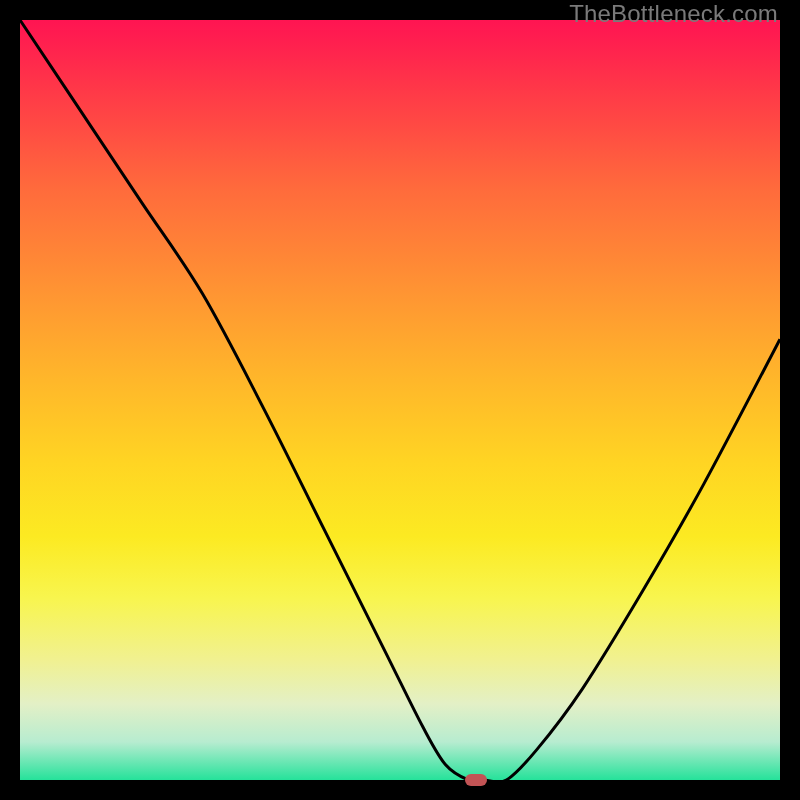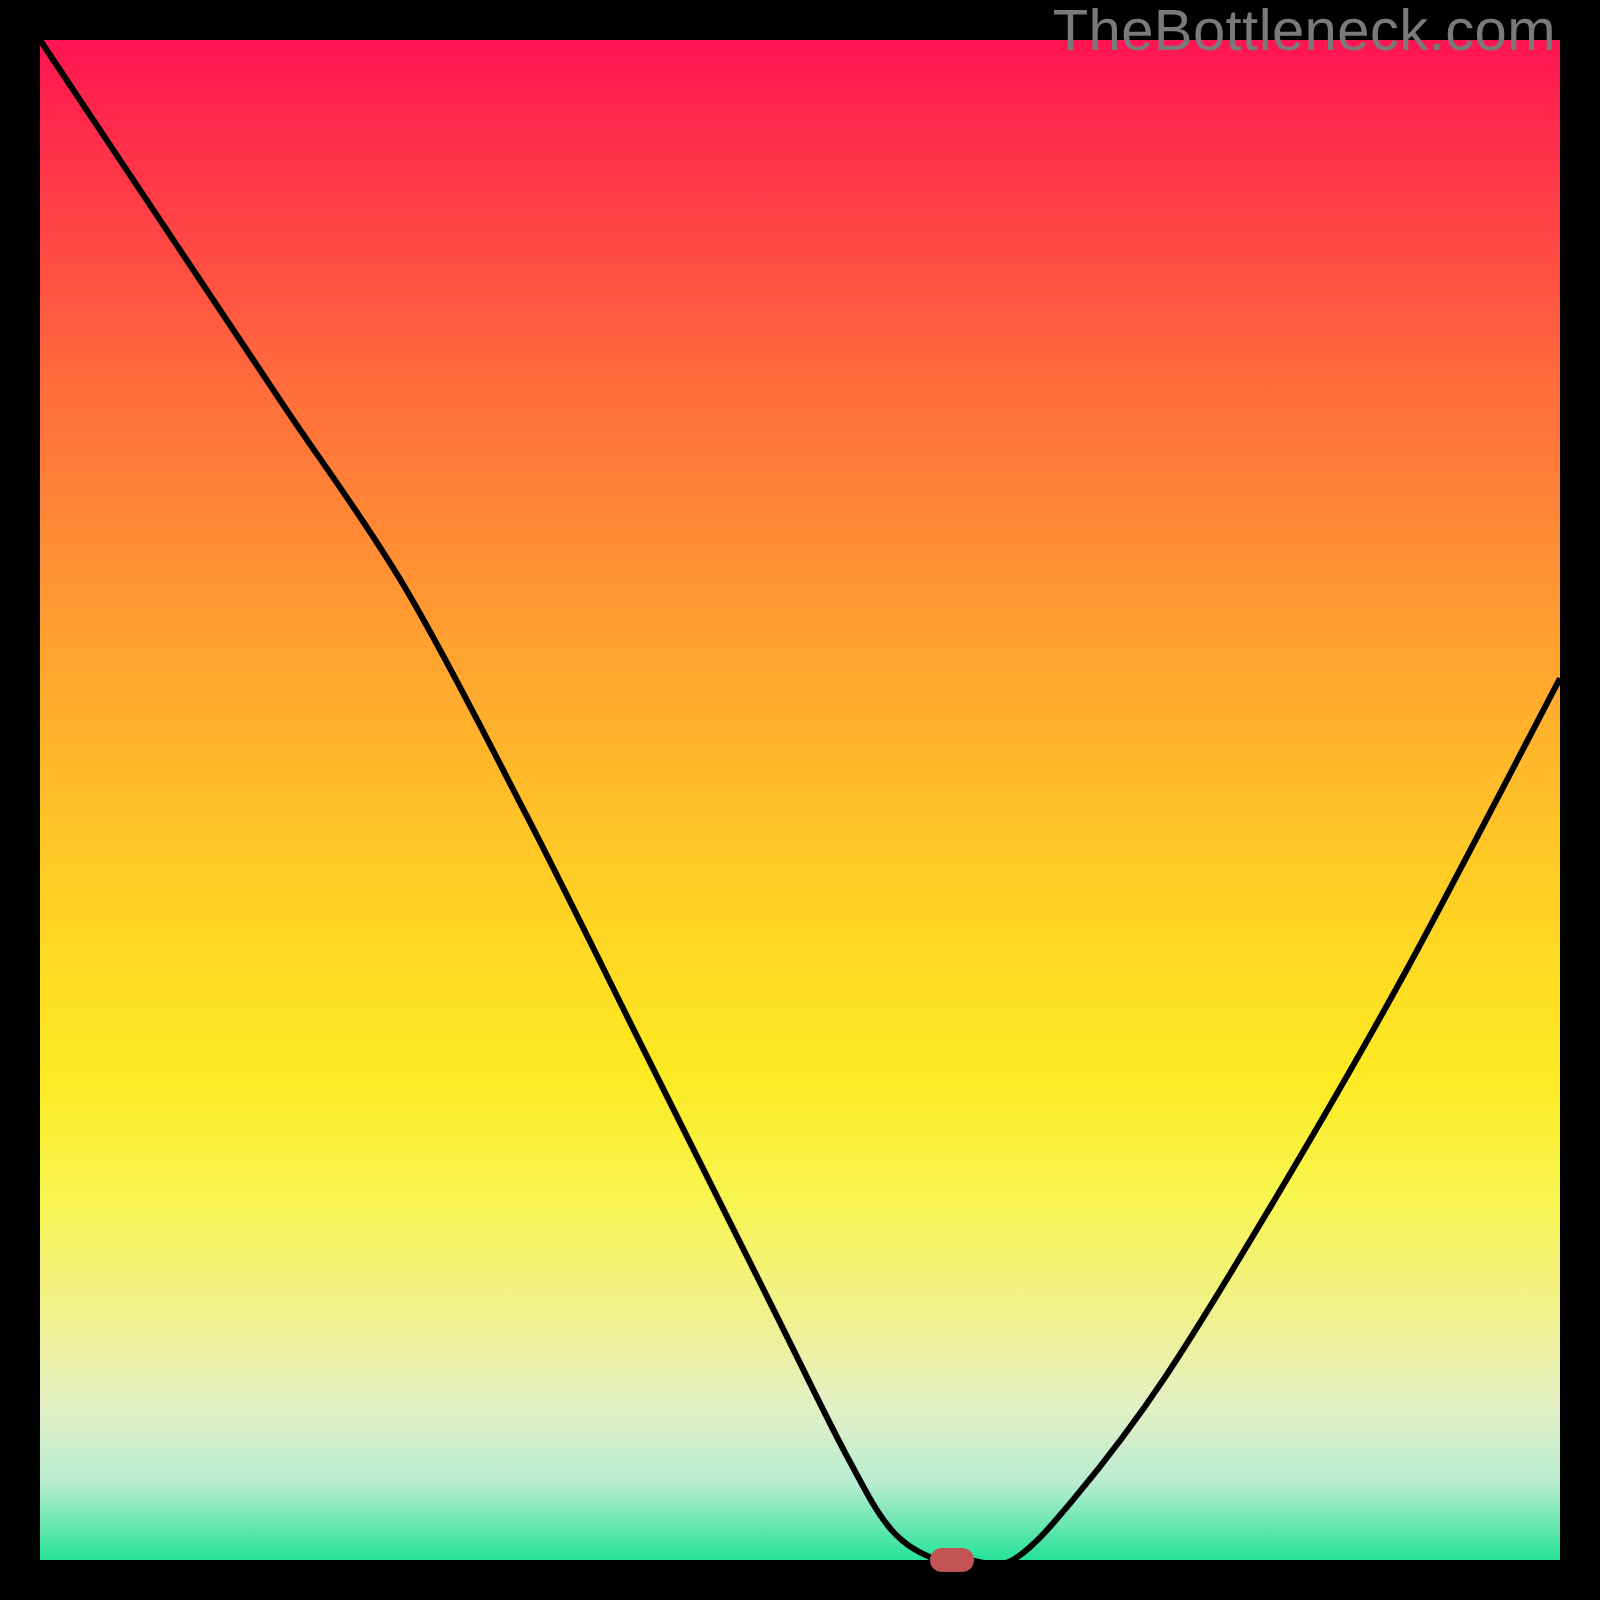--- a/index.html
+++ b/index.html
@@ -38,21 +38,21 @@
       #e3f0c6 90%,
       #b7ecd0 95%,
       #25e29a 100%
     );
   }
   .watermark {
     position: absolute;
     top: 0px;
     right: 22px;
     color: #7a7a7a;
-    font-size: 29px;
+    font-size: 24px;
     font-weight: 500;
     letter-spacing: 0.2px;
     user-select: none;
   }
   svg.curve {
     position: absolute;
     left: 0;
     top: 0;
     width: 760px;
     height: 760px;

